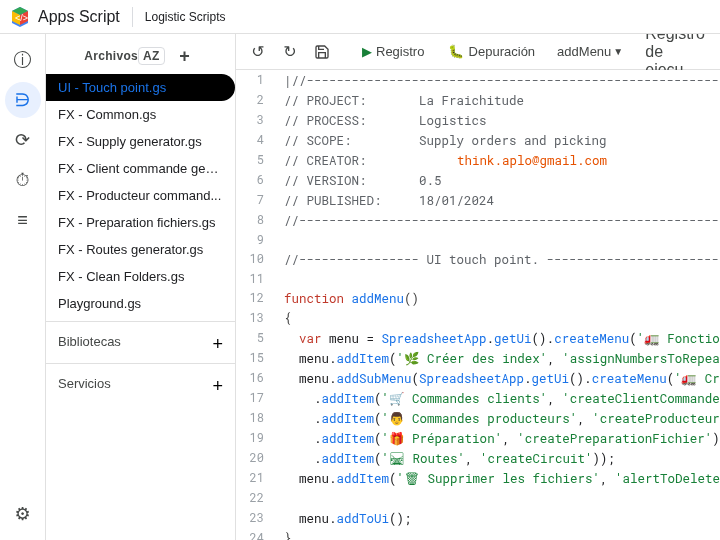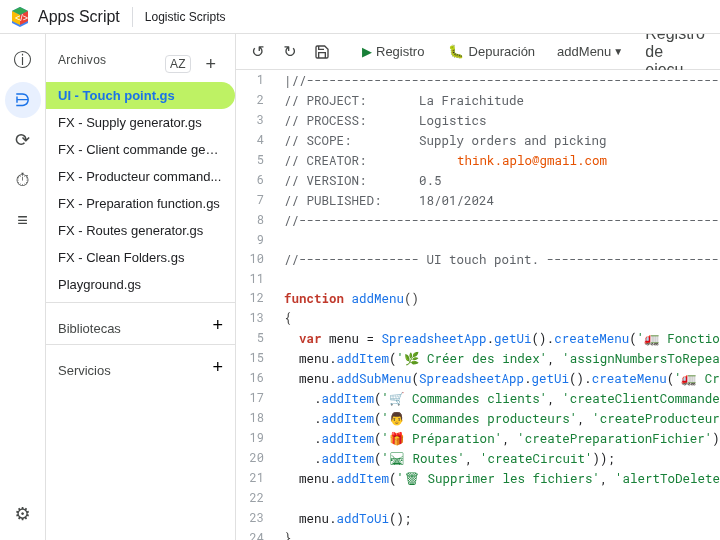--- a/index.html
+++ b/index.html
@@ -80,24 +80,24 @@
       width: 190px;
       border-right: 1px solid #e0e0e0;
       background: #fff;
       display: flex;
       flex-direction: column;
       overflow-y: auto;
     }
     .sidebar-section-header {
       display: flex;
       align-items: center;
-      justify-content: space-between;
+      justify-content: center;
       padding: 10px 12px 6px 12px;
       font-size: 12px;
-      font-weight: 400;
+      font-weight: 700;
       color: #444746;
       letter-spacing: 0.3px;
     }
     .sidebar-section-header .add-btn {
       cursor: pointer;
       color: #444746;
       font-size: 18px;
       width: 24px;
       height: 24px;
       display: flex;
@@ -119,38 +119,38 @@
       align-items: center;
       padding: 6px 12px;
       cursor: pointer;
       font-size: 13px;
       color: #202124;
       white-space: nowrap;
       overflow: hidden;
       text-overflow: ellipsis;
     }
     .sidebar-item.active {
-      background: #bef264;
+      background: #000000;
       color: #1a73e8;
       border-radius: 0 20px 20px 0;
-      font-weight: 700;
+      font-weight: 400;
     }
     .sidebar-item span {
       overflow: hidden;
       text-overflow: ellipsis;
       white-space: nowrap;
     }
     .sidebar-divider {
       height: 1px;
       background: #e0e0e0;
       margin: 4px 0;
     }
     .sidebar-section-row {
       display: flex;
-      align-items: flex-end;
+      align-items: flex-start;
       justify-content: space-between;
       padding: 8px 12px 4px 12px;
     }
     .sidebar-section-label {
       font-size: 13px;
       font-weight: 500;
       color: #444746;
     }
 
     
@@ -255,21 +255,21 @@
       line-height: 1.6;
       font-size: 12px;
     }
     .line-content {
       padding: 0 8px;
       white-space: pre;
       line-height: 1.6;
       color: #202124;
     }
     .c-comment { color: #5f6368; }
-    .c-keyword { color: #c0392b; font-weight: 700; }
+    .c-keyword { color: #c0392b; font-weight: 400; }
     .c-string { color: #188038; }
     .c-func { color: #1a73e8; }
     .c-punct { color: #444; }
     .c-orange { color: #e65100; margin-left: 38px; }
   </style>
 </head>
 <body>
 
 <div class="header">
   <div class="header-logo">
@@ -294,40 +294,43 @@
     <div class="rail-icon active" title="Code">⋻</div>
     <div class="rail-icon" title="History">⟳</div>
     <div class="rail-icon" title="Triggers">⏱</div>
     <div class="rail-icon" title="Editor">≡</div>
     <div class="rail-icon rail-icon-bottom" title="Settings">⚙</div>
   </div>
 
   <div class="sidebar">
     <div class="sidebar-section-header">
       <span>Archivos</span>
-      <div style="display:flex;align-items:center;gap:4px;margin-top:8px;">
+      <div style="display:flex;align-items:center;gap:4px;">
         <span class="sort-btn">AZ</span>
         <span class="add-btn">+</span>
       </div>
     </div>
 
     <div class="sidebar-item active">
       <span>UI - Touch point.gs</span>
     </div>
     <div class="sidebar-item">
+      <span>FX - Common.gs</span>
+    </div>
+    <div class="sidebar-item">
       <span>FX - Supply generator.gs</span>
     </div>
     <div class="sidebar-item">
       <span>FX - Client commande gen...</span>
     </div>
     <div class="sidebar-item">
       <span>FX - Producteur command...</span>
     </div>
     <div class="sidebar-item">
-      <span>FX - Preparation function.gs</span>
+      <span>FX - Preparation fichiers.gs</span>
     </div>
     <div class="sidebar-item">
       <span>FX - Routes generator.gs</span>
     </div>
     <div class="sidebar-item">
       <span>FX - Clean Folders.gs</span>
     </div>
     <div class="sidebar-item">
       <span>Playground.gs</span>
     </div>

